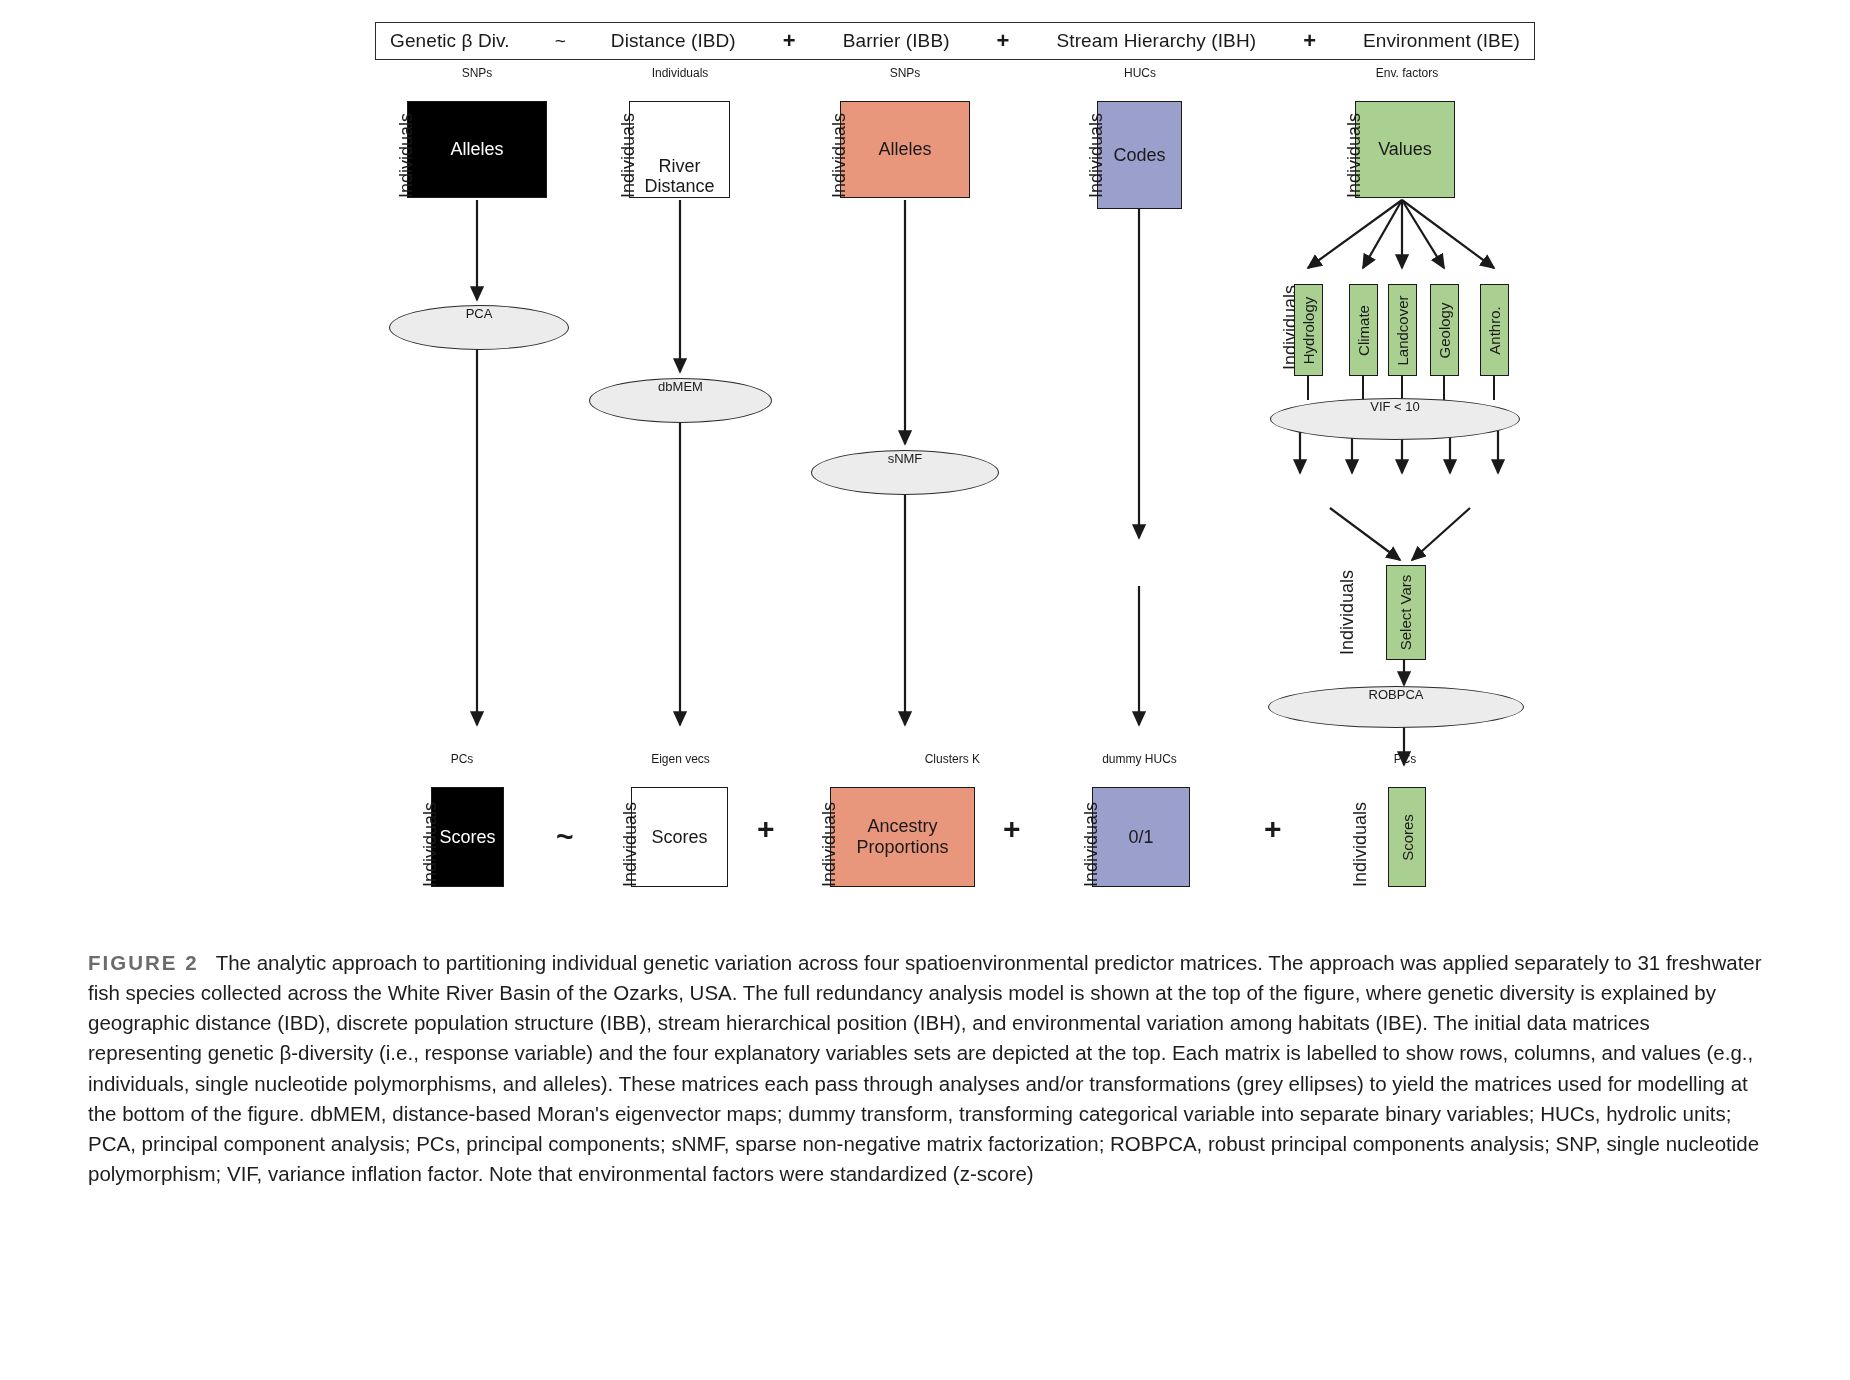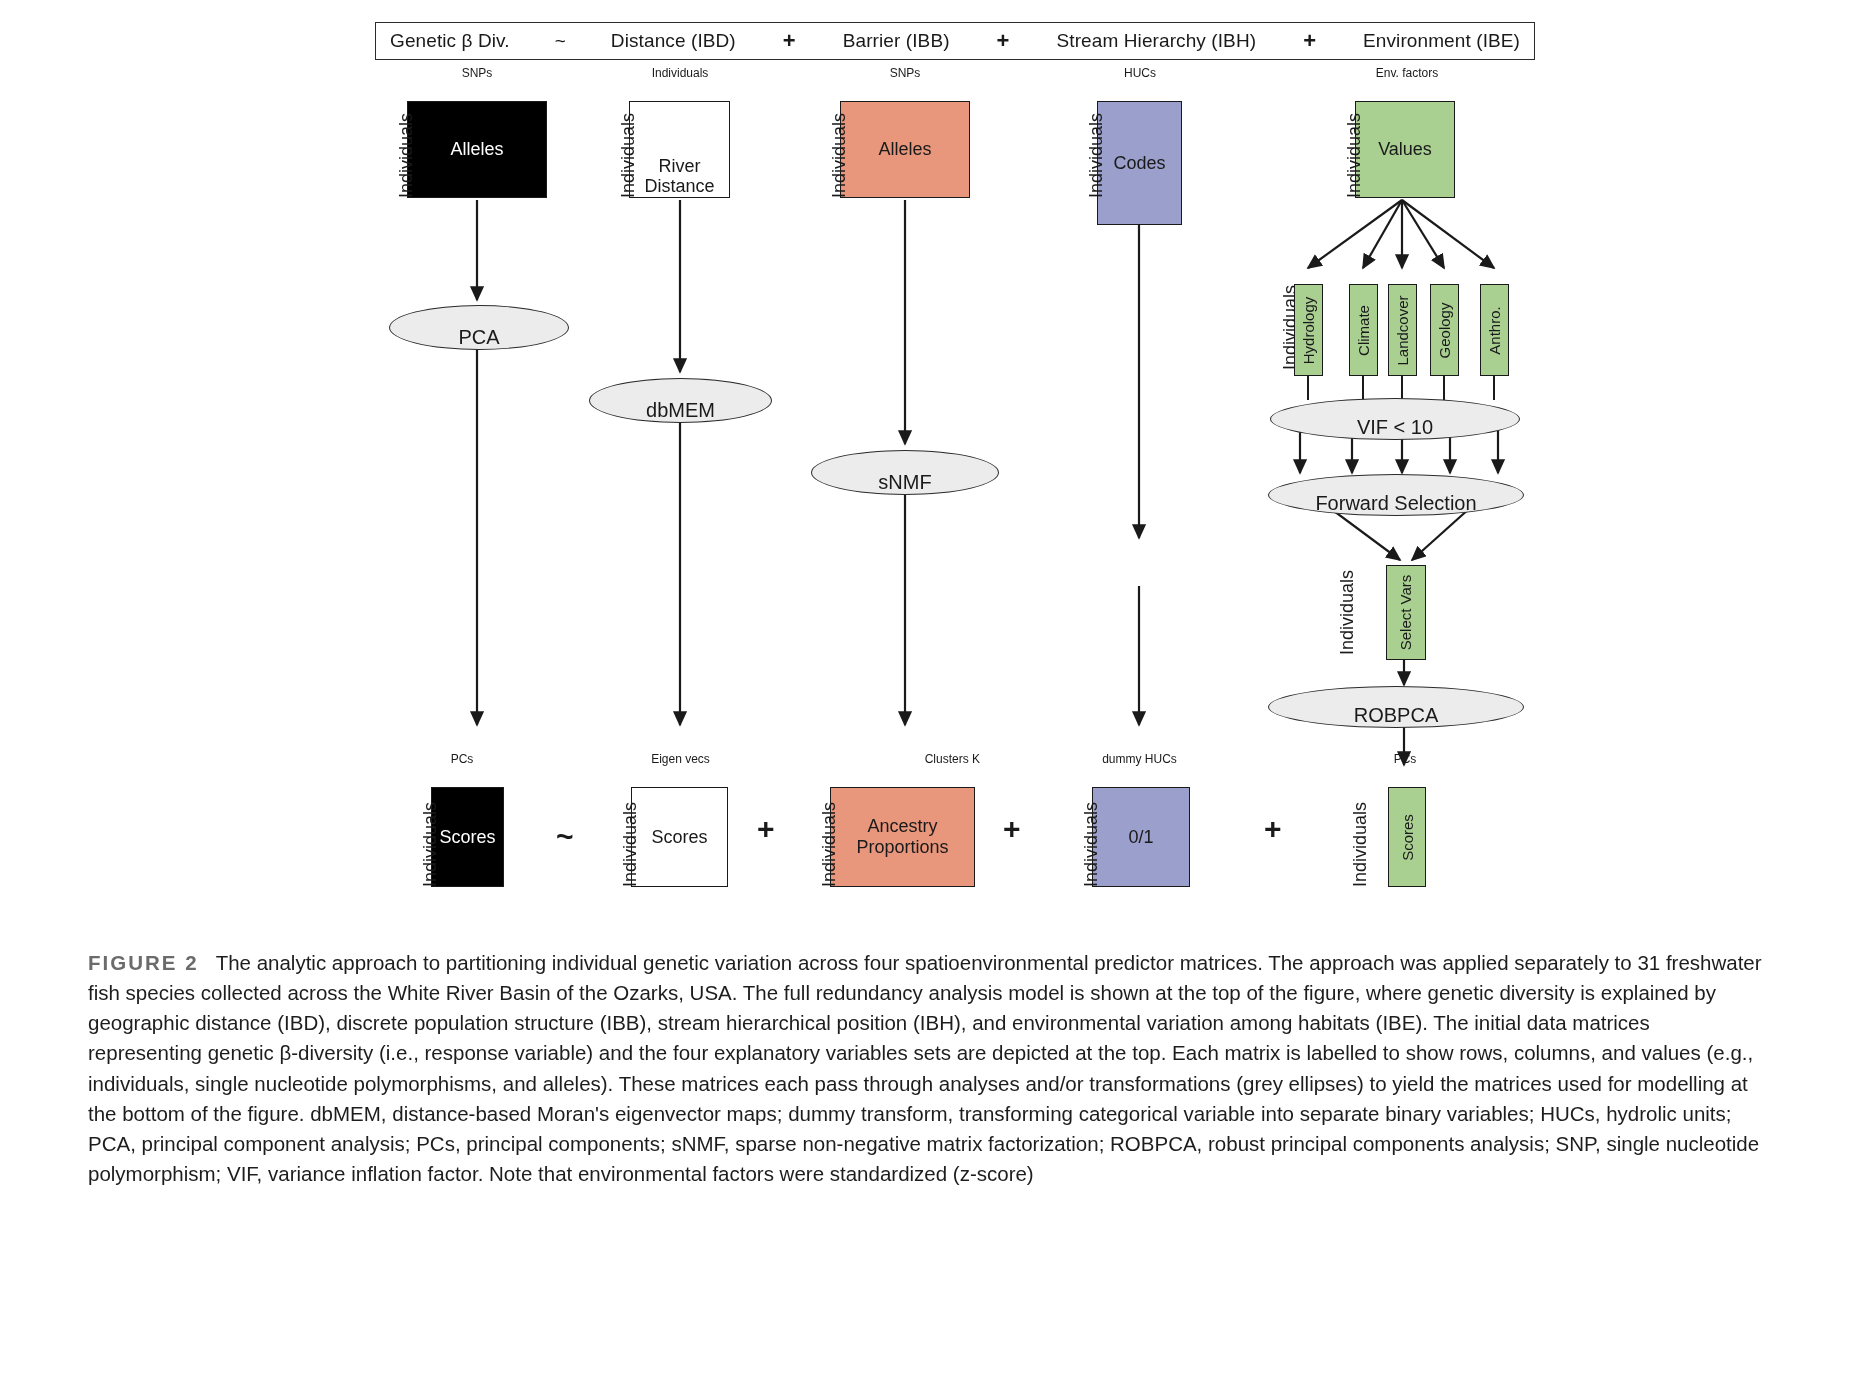--- a/index.html
+++ b/index.html
@@ -46,22 +46,22 @@
 
   
   .vlabel {
     position:absolute; font-size:18px; white-space:nowrap;
     transform:rotate(-90deg); transform-origin:left top;
   }
 
   
   .ellipse {
     position:absolute; border:1.5px solid #2b2b2b; background:#ececec;
-    border-radius:50%; display:flex; align-items:flex-end; justify-content:center;
-    font-size:20px; white-space:nowrap;
+    border-radius:50%; display:flex; align-items:flex-start; justify-content:center;
+    font-size:13px; white-space:nowrap;
   }
 
   
   .envbar {
     position:absolute; background:#a9cf91; border:1.5px solid #1a1a1a;
     display:flex; align-items:center; justify-content:center;
   }
   .envbar span {
     transform:rotate(-90deg); white-space:nowrap; font-size:15px;
   }
@@ -197,21 +197,21 @@
       <span>sNMF</span>
     </div>
 
     <div class="col-head" style="left:835px; top:752px; width:145px;text-align:right;">Clusters K</div>
     <div class="matrix m-salmon" style="left:830px; top:787px; width:145px; height:100px;">
       <span>Ancestry Proportions</span>
     </div>
     <div class="vlabel" style="left:819px; top:887px;">Individuals</div>
 
     <div class="col-head" style="left:1070px; top:66px; width:140px;">HUCs</div>
-    <div class="matrix m-purple" style="left:1097px; top:101px; width:85px; height:124px;">
+    <div class="matrix m-purple" style="left:1097px; top:101px; width:85px; height:108px;">
       <span>Codes</span>
     </div>
     <div class="vlabel" style="left:1086px; top:198px;">Individuals</div>
 
 
     <div class="col-head" style="left:1062px; top:752px; width:155px;">dummy HUCs</div>
     <div class="matrix m-purple" style="left:1092px; top:787px; width:98px; height:100px;">
       <span>0/1</span>
     </div>
     <div class="vlabel" style="left:1081px; top:887px;">Individuals</div>
@@ -237,23 +237,20 @@
       <span>Geology</span>
     </div>
     <div class="envbar" style="left:1480px; top:284px; width:29px; height:92px;">
       <span>Anthro.</span>
     </div>
 
     <div class="ellipse" style="left:1270px; top:398px; width:250px; height:42px;">
       <span>VIF &lt; 10</span>
     </div>
 
-    <div class="ellipse" style="left:1268px; top:474px; width:256px; height:42px;">
-      <span>Forward Selection</span>
-    </div>
 
     <div class="vlabel" style="left:1337px; top:655px;">Individuals</div>
     <div class="envbar" style="left:1386px; top:565px; width:40px; height:95px;">
       <span>Select Vars</span>
     </div>
 
     <div class="ellipse" style="left:1268px; top:686px; width:256px; height:42px;">
       <span>ROBPCA</span>
     </div>
 

